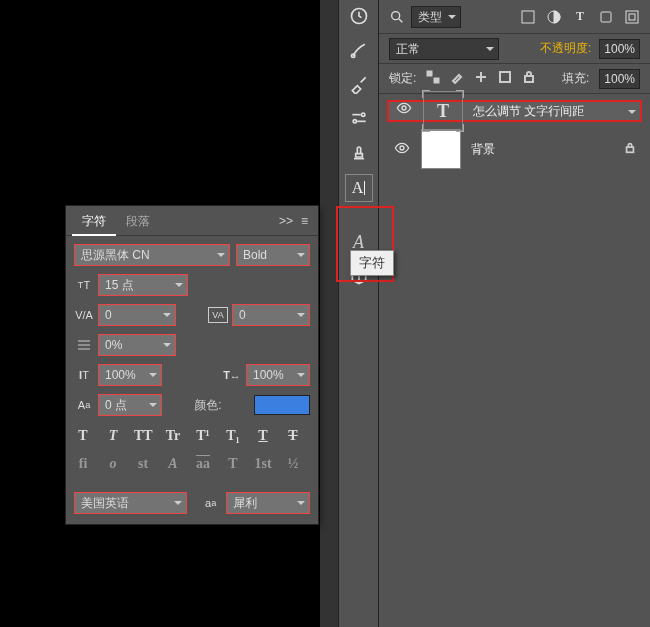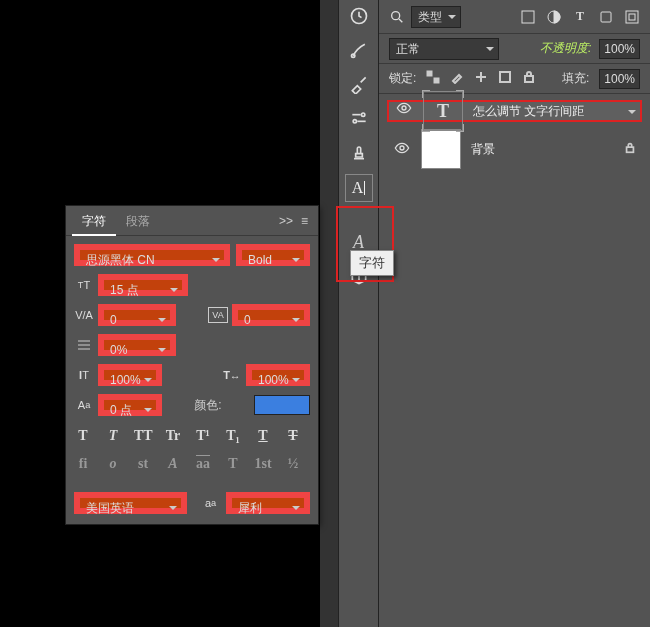--- a/index.html
+++ b/index.html
@@ -17,21 +17,21 @@
   .type-row { display: flex; align-items: center; height: 34px; padding: 0 10px; gap: 6px; border-bottom: 1px solid #3a3a3a; }
   .mini-search { width: 16px; height: 16px; color: #ddd; }
   .type-select { flex: 0 0 auto; background: #3a3a3a; border: 1px solid #222; height: 22px; padding: 0 18px 0 6px; position: relative; color: #ddd; line-height: 20px; }
   .type-select::after { content: ""; position: absolute; right: 4px; top: 8px; border: 4px solid transparent; border-top-color: #ccc; }
   .type-icons { display: flex; gap: 10px; margin-left: auto; color: #ddd; }
   .type-icons span { width: 16px; height: 16px; display: flex; align-items: center; justify-content: center; }
 
   .blend-row { display: flex; align-items: center; height: 30px; padding: 0 10px; gap: 8px; border-bottom: 1px solid #3a3a3a; }
   .dd { background: #3a3a3a; border: 1px solid #222; height: 22px; padding: 0 18px 0 6px; position: relative; color: #ddd; line-height: 20px; }
   .dd::after { content: ""; position: absolute; right: 4px; top: 8px; border: 4px solid transparent; border-top-color: #ccc; }
-  .opacity-label { margin-left: auto; color: #bef264; font-style: italic; }
+  .opacity-label { margin-left: auto; color: #eab308; }
   .pct-box { background: #3a3a3a; border: 1px solid #222; height: 20px; padding: 0 4px; line-height: 18px; color: #ddd; }
 
   .lock-row { display: flex; align-items: center; height: 30px; padding: 0 10px; gap: 10px; border-bottom: 1px solid #3a3a3a; color: #ddd; }
   .lock-icons { display: flex; gap: 10px; align-items: center; }
 
   .layers { padding: 6px 8px; }
   .layer { display: flex; align-items: center; height: 54px; gap: 10px; padding: 12px 6px; }
   .layer.sel { background: #5f5f5f; border: 2px solid #d22; }
   .eye { width: 18px; text-align: center; color: #ddd; }
   .thumb { width: 40px; height: 40px; display: flex; align-items: center; justify-content: center; background: transparent; }
@@ -47,21 +47,21 @@
   .char-tabs { display: flex; align-items: center; height: 30px; padding: 0 6px; border-bottom: 1px solid #3a3a3a; }
   .char-tab { padding: 0 10px; height: 30px; line-height: 30px; color: #aaa; }
   .char-tab.active { color: #fff; border-bottom: 2px solid #fff; }
   .char-tabs-spacer { flex: 1; }
   .char-menu { color: #ccc; padding: 0 4px; }
 
   .char-body { padding: 8px 8px 10px; display: flex; flex-direction: column; gap: 8px; }
   .row { display: flex; align-items: center; gap: 6px; }
   .field { display: flex; align-items: center; gap: 4px; }
   .field-icon { width: 20px; height: 16px; color: #ddd; display: flex; align-items: center; justify-content: center; font-size: 11px; }
-  .sel { background: #c2410c; border: 6px solid #ef4444; height: 22px; padding: 0 18px 0 6px; position: relative; color: #ddd; line-height: 20px; min-width: 30px; }
+  .sel { background: #737373; border: 1px solid #ef4444; height: 22px; padding: 0 18px 0 6px; position: relative; color: #ddd; line-height: 20px; min-width: 30px; }
   .sel.wide { flex: 1; }
   .sel::after { content: ""; position: absolute; right: 4px; top: 8px; border: 4px solid transparent; border-top-color: #ccc; }
   .color-sw { width: 56px; height: 20px; background: #3b7fe0; border: 1px solid #222; margin-left: auto; }
 
   .format-row { display: flex; gap: 12px; justify-content: flex-start; padding-top: 4px; color: #ddd; }
   .format-row span { font-family: serif; font-weight: bold; font-size: 14px; width: 18px; text-align: center; }
 
   
   .red-box { position: absolute; border: 2px solid #d22; pointer-events: none; }
   .red-box.toolhi { left: 336px; top: 206px; width: 58px; height: 76px; }

